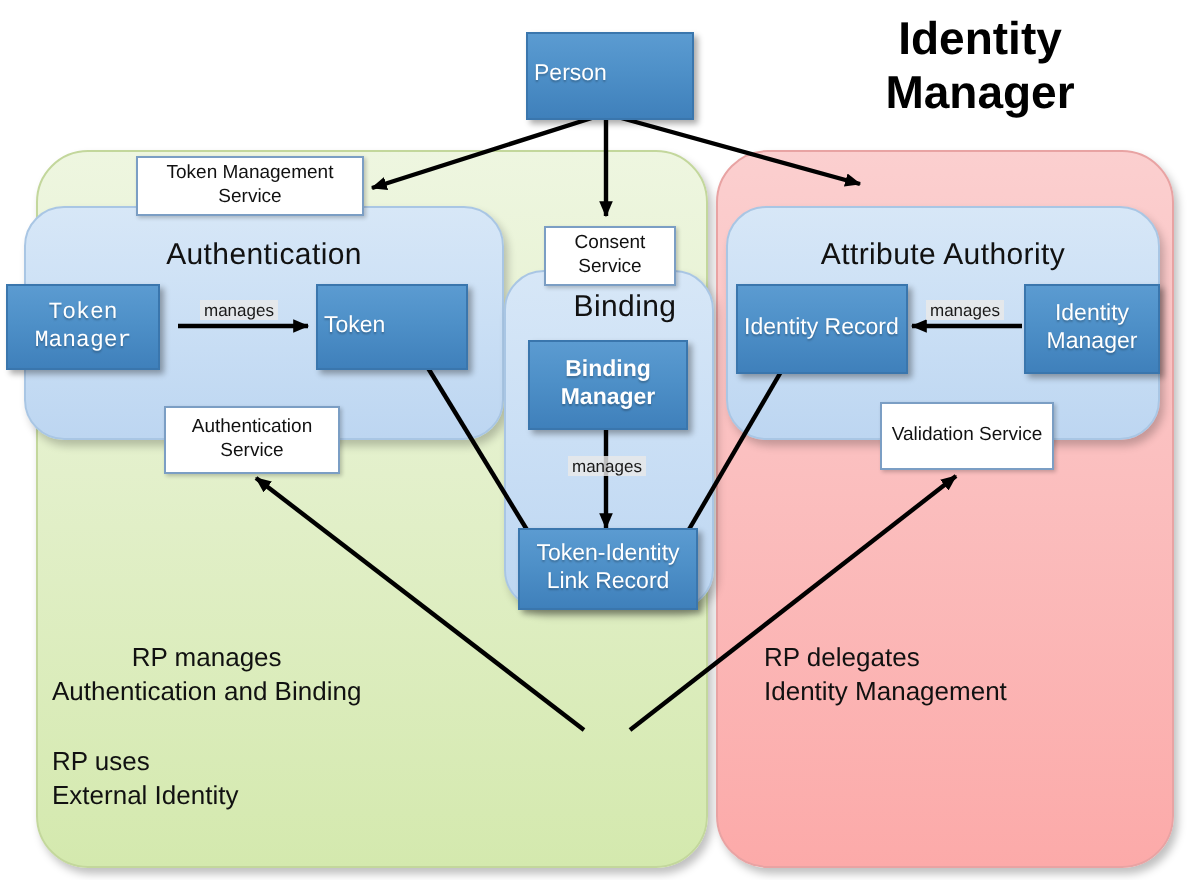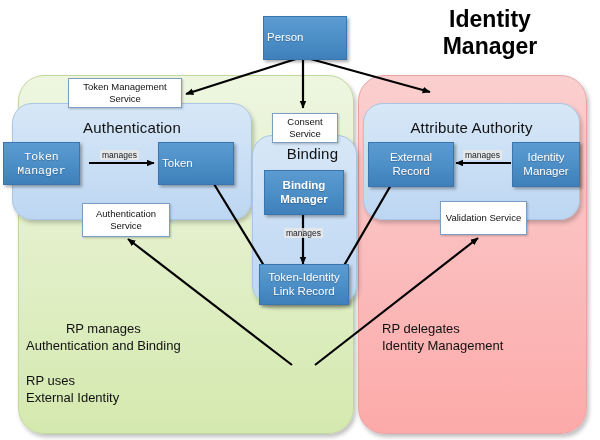--- a/index.html
+++ b/index.html
@@ -207,21 +207,21 @@
     <span>Binding
 Manager</span>
   </div>
 
   <div class="abs entity" style="left:259px; top:264px; width:88px; height:39px;">
     <span>Token-Identity
 Link Record</span>
   </div>
 
   <div class="abs entity" style="left:368px; top:142px; width:84px; height:43px;">
-    <span>External
+    <span>Identity
 Record</span>
   </div>
 
   <div class="abs entity" style="left:512px; top:142px; width:66px; height:43px;">
     <span>Identity
 Manager</span>
   </div>
 
 
   <div class="abs service" style="left:68px; top:78px; width:112px; height:28px;">

